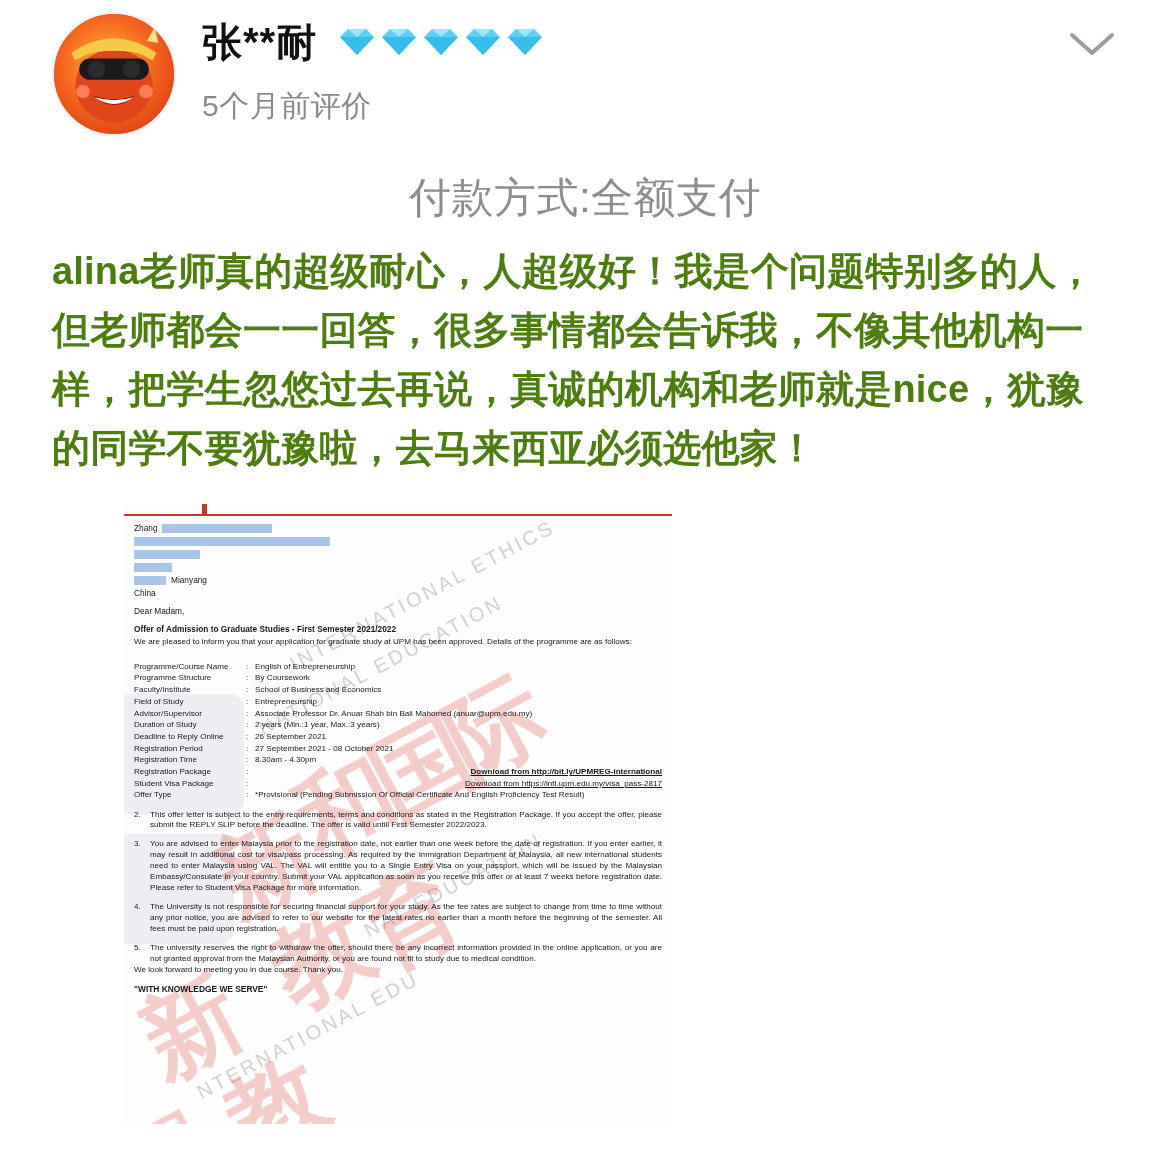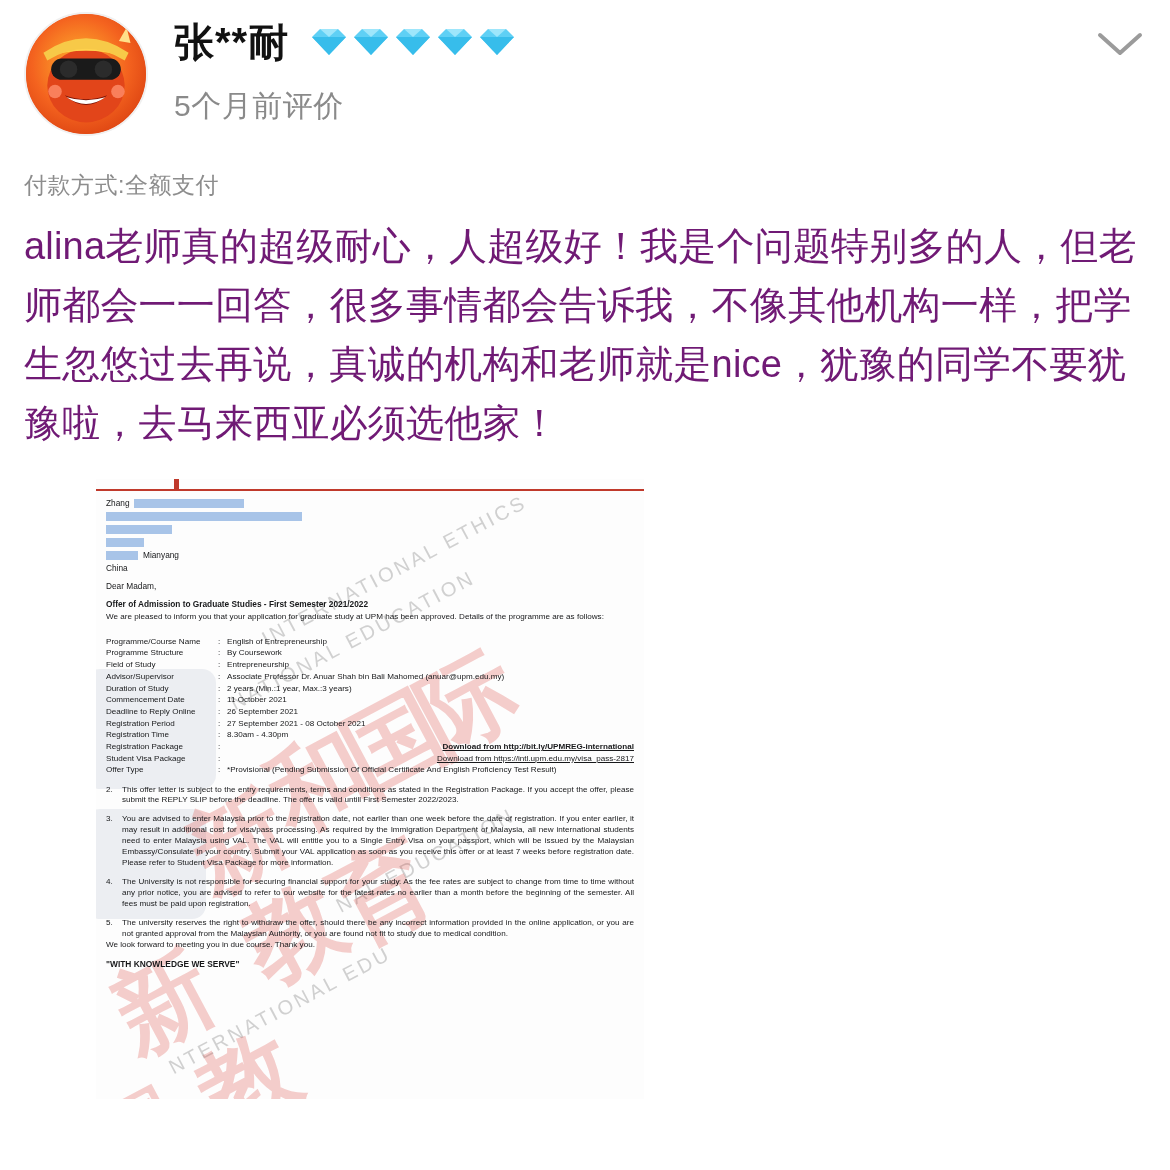--- a/index.html
+++ b/index.html
@@ -7,21 +7,21 @@
     margin: 0; padding: 0;
     width: 1170px; height: 1170px;
     background: #ffffff;
     font-family: "Liberation Sans", sans-serif;
     overflow: hidden;
   }
   .review-card {
     width: 1170px; height: 1170px;
     background: #fff;
     position: relative;
-    padding: 0 24px;
+    padding: 0 52px;
   }
   
   .header {
     display: flex;
     align-items: flex-start;
     padding-top: 12px;
     position: relative;
   }
   .avatar-wrap {
     width: 124px; height: 124px;
@@ -67,30 +67,31 @@
     position: absolute;
     right: 0px;
     top: 18px;
     width: 52px; height: 52px;
     display:flex; align-items:center; justify-content:center;
     cursor: pointer;
   }
   
   .pay-method {
     margin-top: 34px;
-    font-size: 23px;
+    font-size: 42px;
     color: #8d8d8d;
     letter-spacing: 0.5px;
+    text-align: center;
   }
   .review-text {
     margin-top: 16px;
     font-size: 38px;
     line-height: 1.55;
-    color: #701a75;
-    font-weight: normal;
+    color: #4d7c0f;
+    font-weight: bold;
     letter-spacing: 0.2px;
   }
   
   .doc-wrap {
     margin-top: 26px;
     margin-left: 72px;
     width: 548px;
     background: #fff;
     position: relative;
   }
@@ -300,38 +301,38 @@
                 <td class="k">Programme/Course Name</td>
                 <td class="c">:</td>
                 <td>English of Entrepreneurship</td>
               </tr>
           <tr>
                 <td class="k">Programme Structure</td>
                 <td class="c">:</td>
                 <td>By Coursework</td>
               </tr>
           <tr>
+                <td class="k">Faculty/Institute</td>
+                <td class="c">:</td>
+                <td>School of Business and Economics</td>
+              </tr>
+          <tr>
                 <td class="k">Field of Study</td>
                 <td class="c">:</td>
                 <td>Entrepreneurship</td>
               </tr>
           <tr>
                 <td class="k">Advisor/Supervisor</td>
                 <td class="c">:</td>
                 <td>Associate Professor Dr. Anuar Shah bin Bali Mahomed (anuar@upm.edu.my)</td>
               </tr>
           <tr>
                 <td class="k spaced">Duration of Study</td>
                 <td class="c spaced">:</td>
                 <td class="spaced">2 years (Min.:1 year, Max.:3 years)</td>
-              </tr>
-          <tr>
-                <td class="k">Commencement Date</td>
-                <td class="c">:</td>
-                <td>11 October 2021</td>
               </tr>
           <tr>
                 <td class="k">Deadline to Reply Online</td>
                 <td class="c">:</td>
                 <td>26 September 2021</td>
               </tr>
           <tr>
                 <td class="k">Registration Period</td>
                 <td class="c">:</td>
                 <td>27 September 2021 - 08 October 2021</td>

